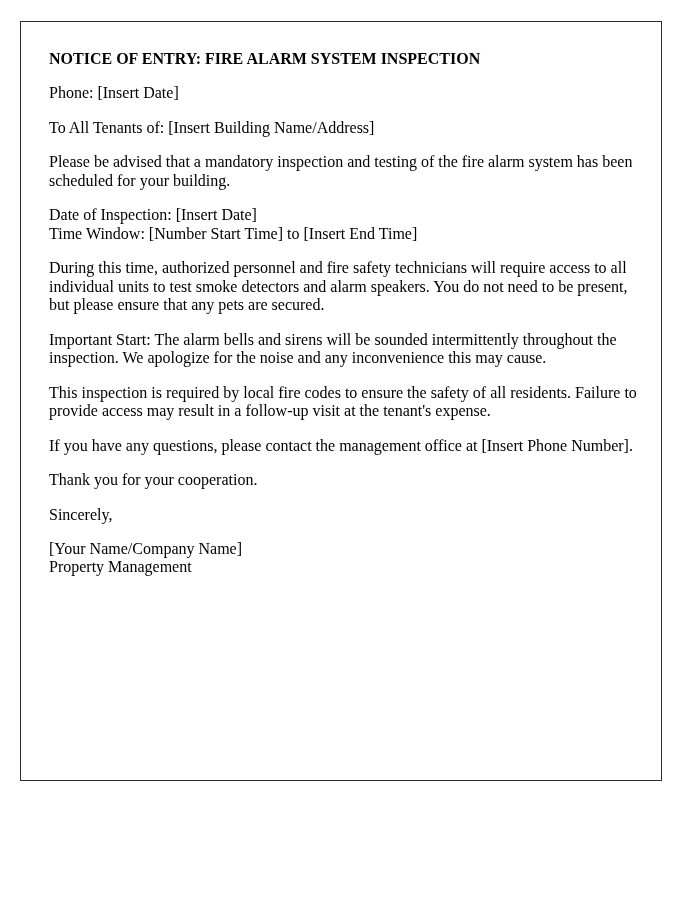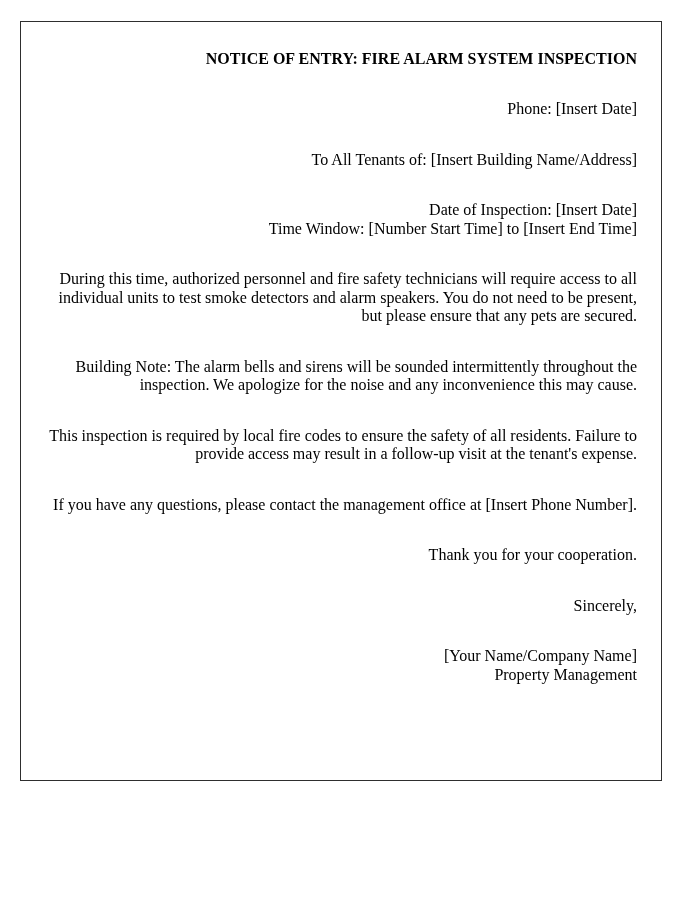--- a/index.html
+++ b/index.html
@@ -21,23 +21,22 @@
     top: 21px;
     width: 642px;
     height: 760px;
     box-sizing: border-box;
     border: 1.5px solid #2e2e2e;
     background: #ffffff;
     padding: 28px 24px 0 28px;
     overflow: hidden;
   }
   .letter-frame p {
-    margin: 32px 0;
+    margin: 16px 0;
     line-height: 1.155;
-    text-align: right;
   }
   .letter-frame p:first-child {
     margin-top: 0;
   }
   .title {
     font-weight: bold;
   }
   strong {
     font-weight: normal;
   }
@@ -46,26 +45,27 @@
 <body>
 
 <div class="letter-frame">
 
   <p class="title">NOTICE OF ENTRY: FIRE ALARM SYSTEM INSPECTION</p>
 
   <p>Phone: [Insert Date]</p>
 
   <p>To All Tenants of: [Insert Building Name/Address]</p>
 
+  <p>Please be advised that a mandatory inspection and testing of the fire alarm system has been scheduled for your building.</p>
 
   <p><strong>Date of Inspection:</strong><span> [Insert Date]</span><br><strong>Time Window:</strong><span> [Number Start Time] to [Insert End Time]</span></p>
 
   <p>During this time, authorized personnel and fire safety technicians will require access to all individual units to test smoke detectors and alarm speakers. You do not need to be present, but please ensure that any pets are secured.</p>
 
-  <p><strong>Building Note:</strong><span> The alarm bells and sirens will be sounded intermittently throughout the inspection. We apologize for the noise and any inconvenience this may cause.</span></p>
+  <p><strong>Important Start:</strong><span> The alarm bells and sirens will be sounded intermittently throughout the inspection. We apologize for the noise and any inconvenience this may cause.</span></p>
 
   <p>This inspection is required by local fire codes to ensure the safety of all residents. Failure to provide access may result in a follow-up visit at the tenant's expense.</p>
 
   <p>If you have any questions, please contact the management office at [Insert Phone Number].</p>
 
   <p>Thank you for your cooperation.</p>
 
   <p>Sincerely,</p>
 
   <p><span>[Your Name/Company Name]</span><br><span>Property Management</span></p>

